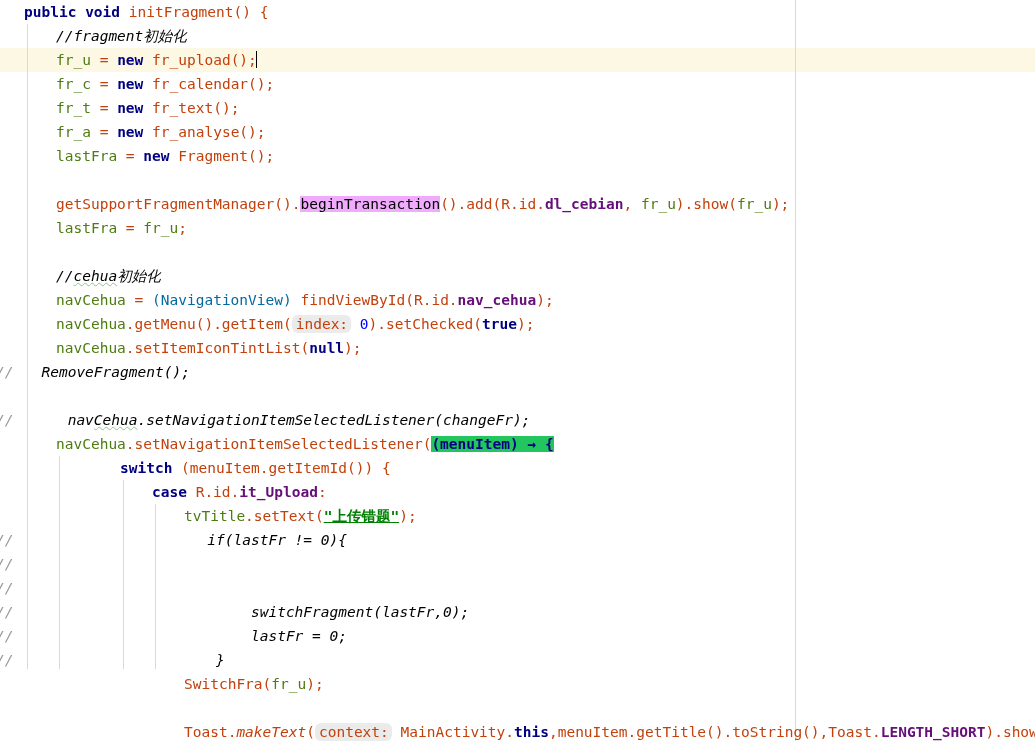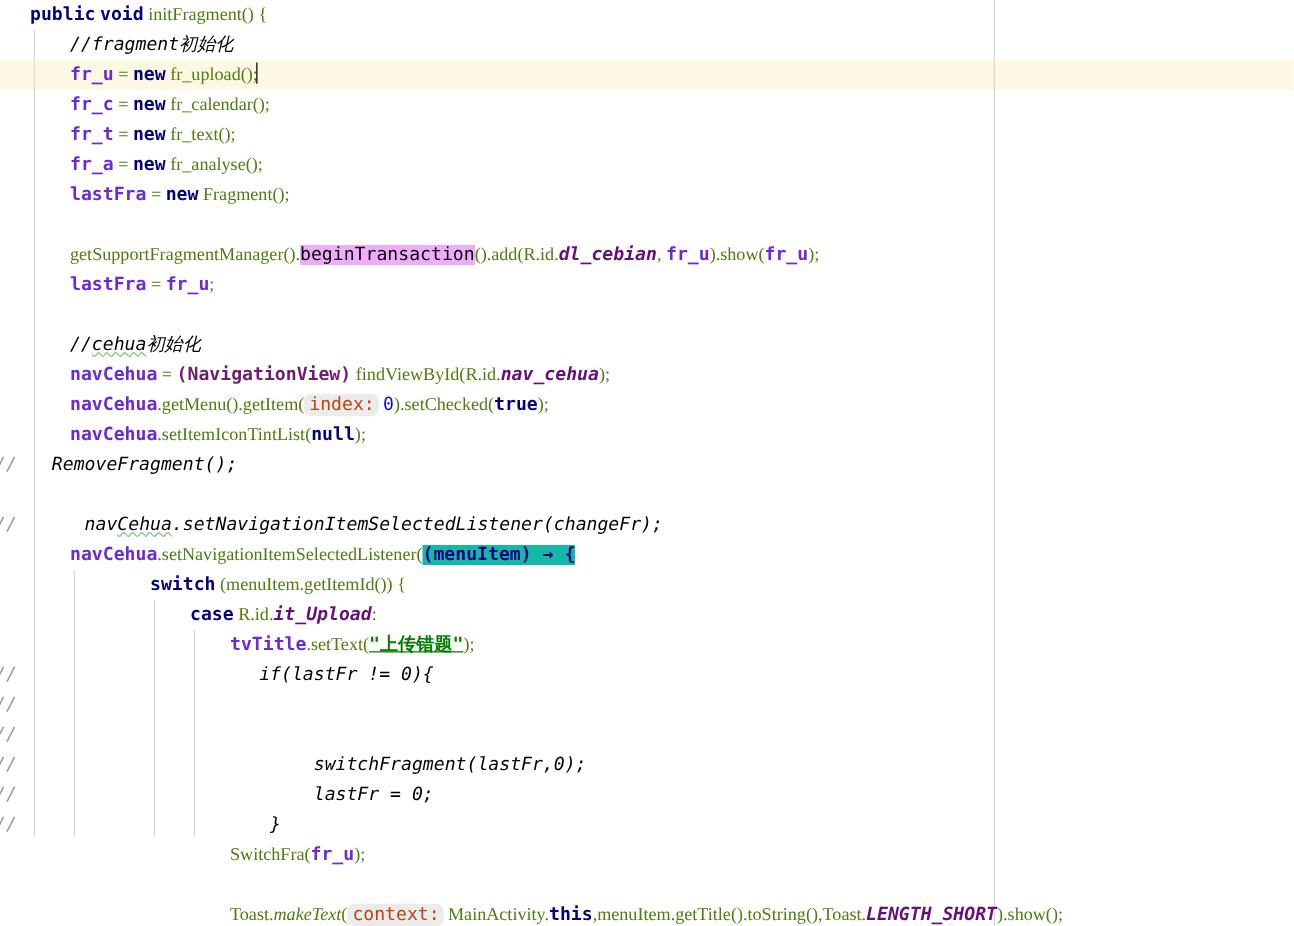--- a/index.html
+++ b/index.html
@@ -36,29 +36,29 @@
     letter-spacing:0px;
   }
   .ln{
     position:relative;
     height:24px;
     white-space:pre;
     color:#000000;
   }
   
   .kw      {color:#000080;font-weight:bold;}
-  .fld     {color:#6d28d9;font-weight:bold;}
-  .sfld    {color:#660e7a;font-weight:bold;font-style:italic;}
-  .plain   {color:#4d7c0f;font-family:Liberation Serif, serif;}
+  .fld     {color:#4d7c0f;font-weight:normal;}
+  .sfld    {color:#660e7a;font-weight:bold;}
+  .plain   {color:#c2410c;}
   .num     {color:#0000ff;}
   .str     {color:#008000;font-weight:bold;text-decoration:underline;}
   .cmt     {color:#000000;font-style:italic;}
-  .hintcast{color:#701a75;font-weight:bold;}
+  .hintcast{color:#0369a1;}
   .hl-tan  {background:#f0abfc;}
-  .hl-mint {background:#14b8a6;}
+  .hl-mint {background:#22c55e;}
   .param-hint{
     background:#ebebeb;
     color:#c2410c;
     border-radius:6px;
     padding:1px 3px 1px 4px;
     font-style:normal;
   }
   .typo{
     text-decoration:underline;
     text-decoration-style:wavy;

